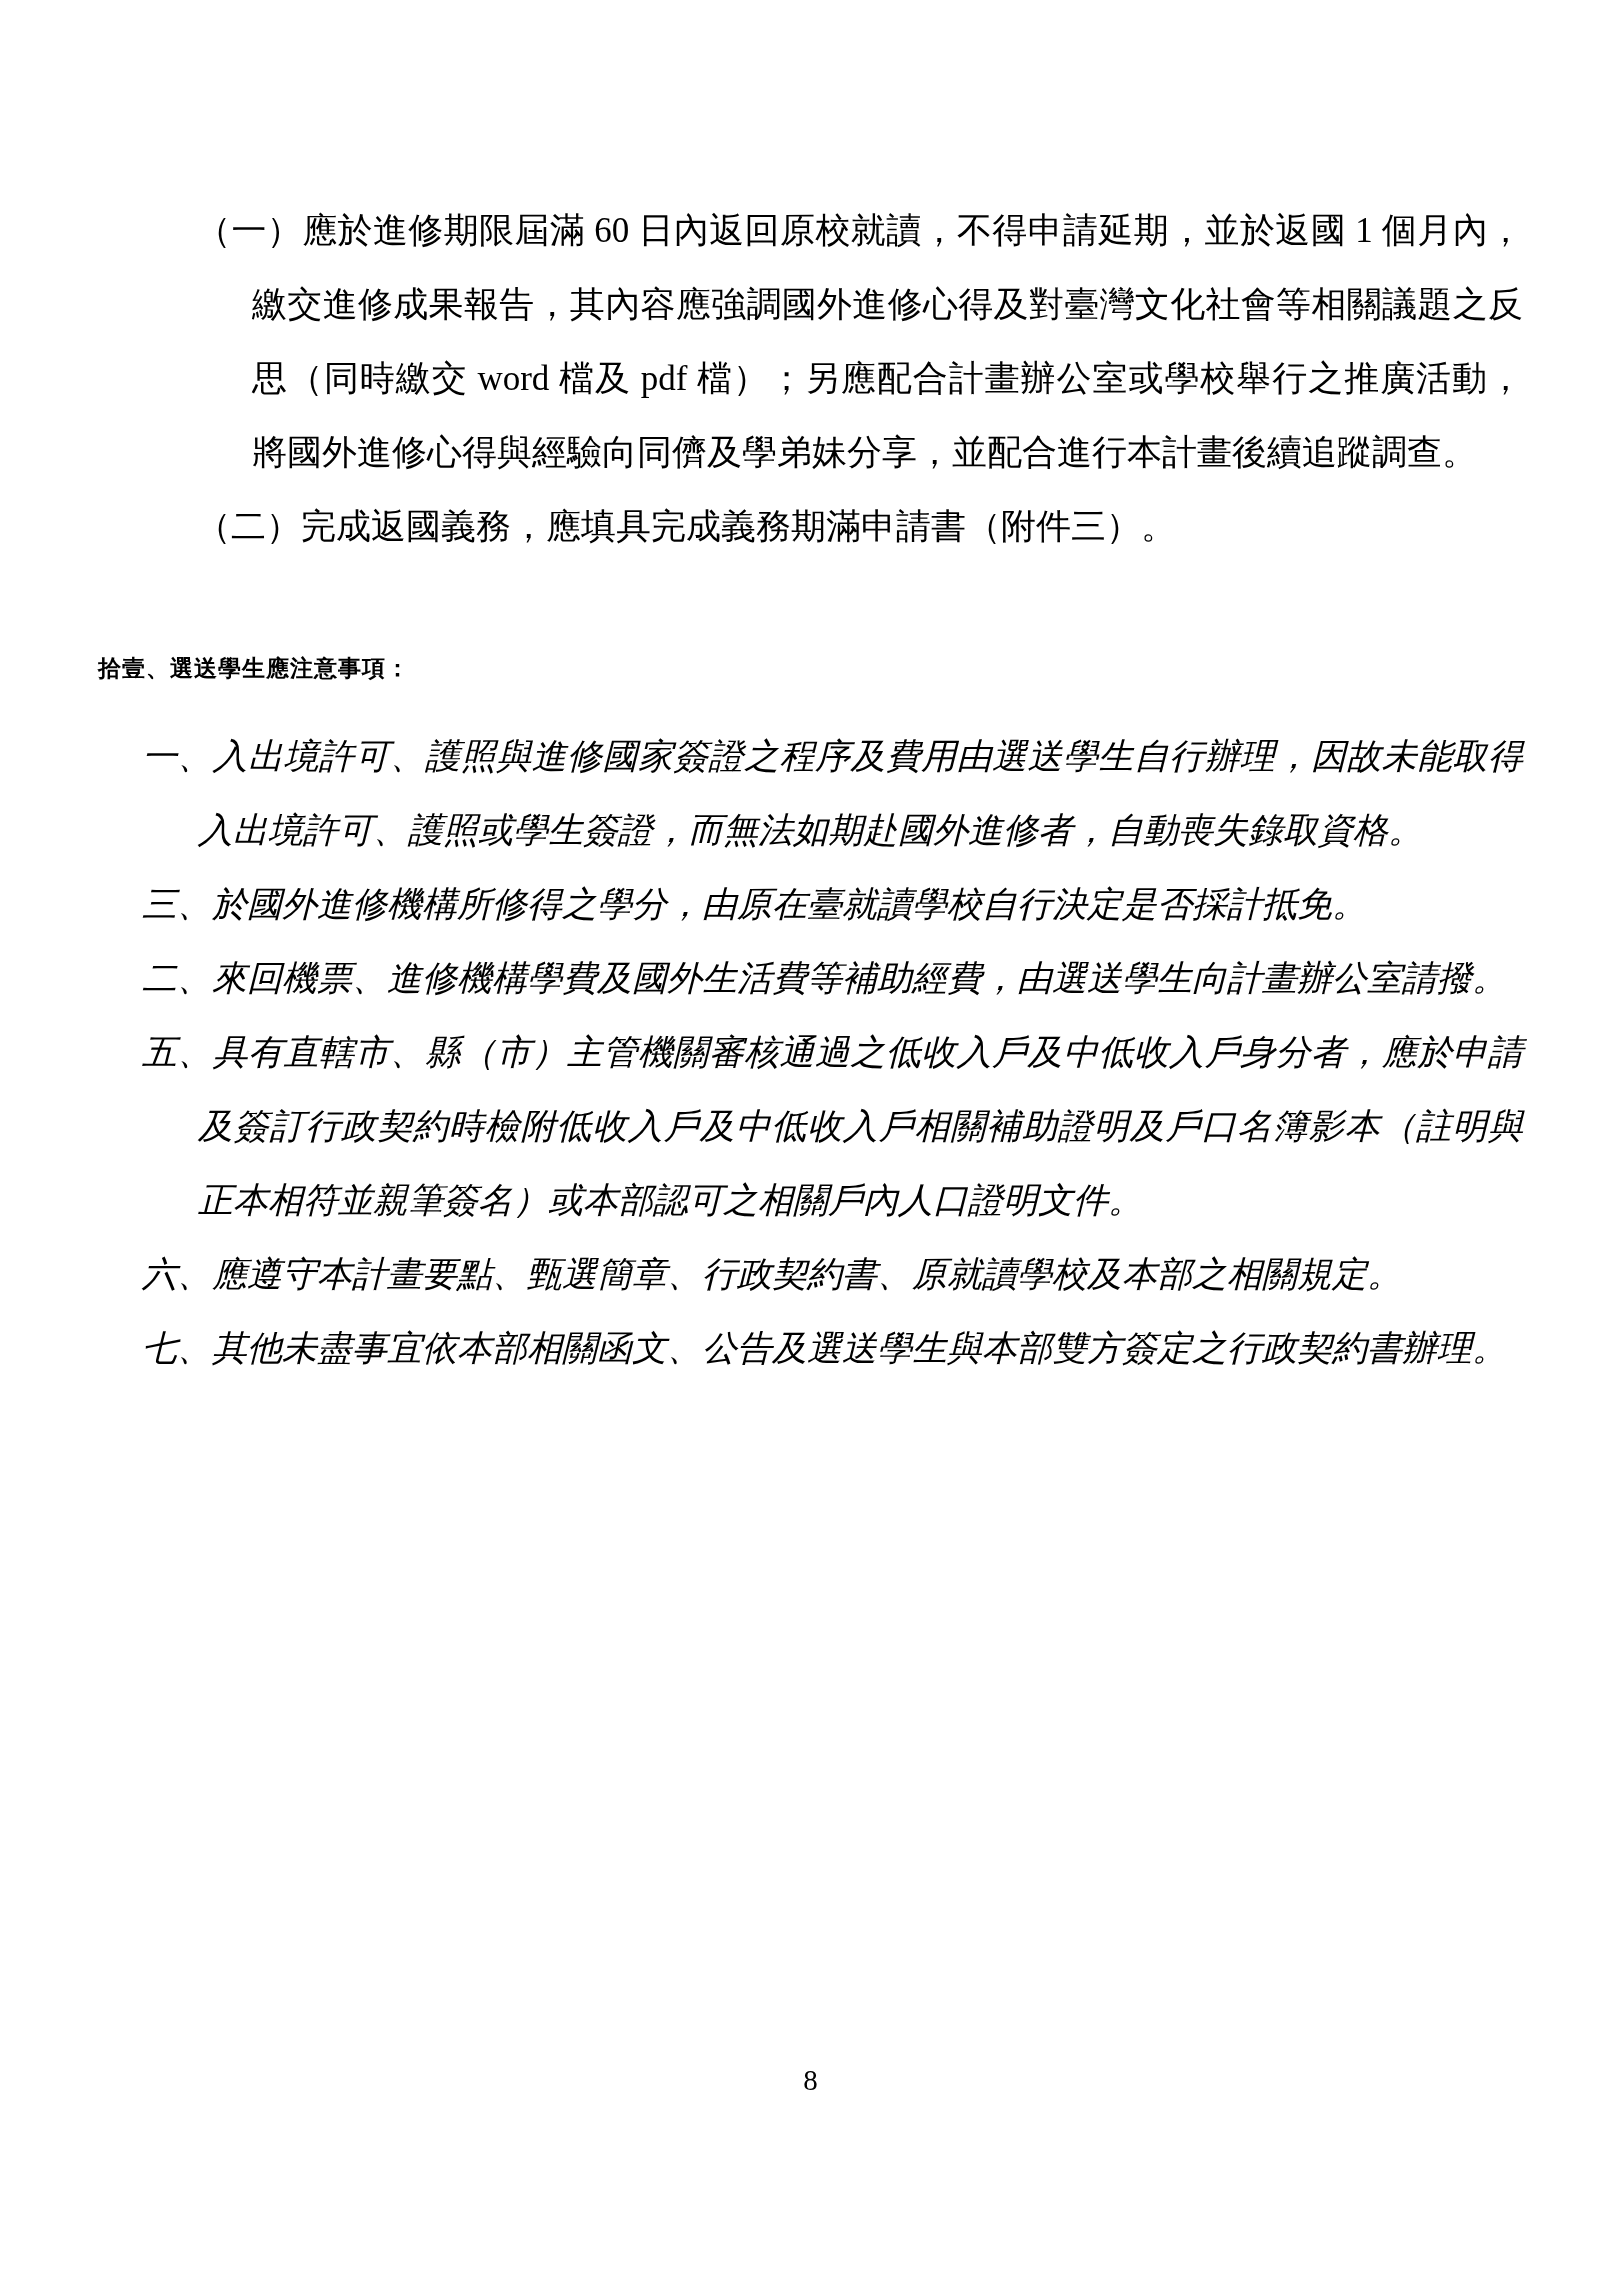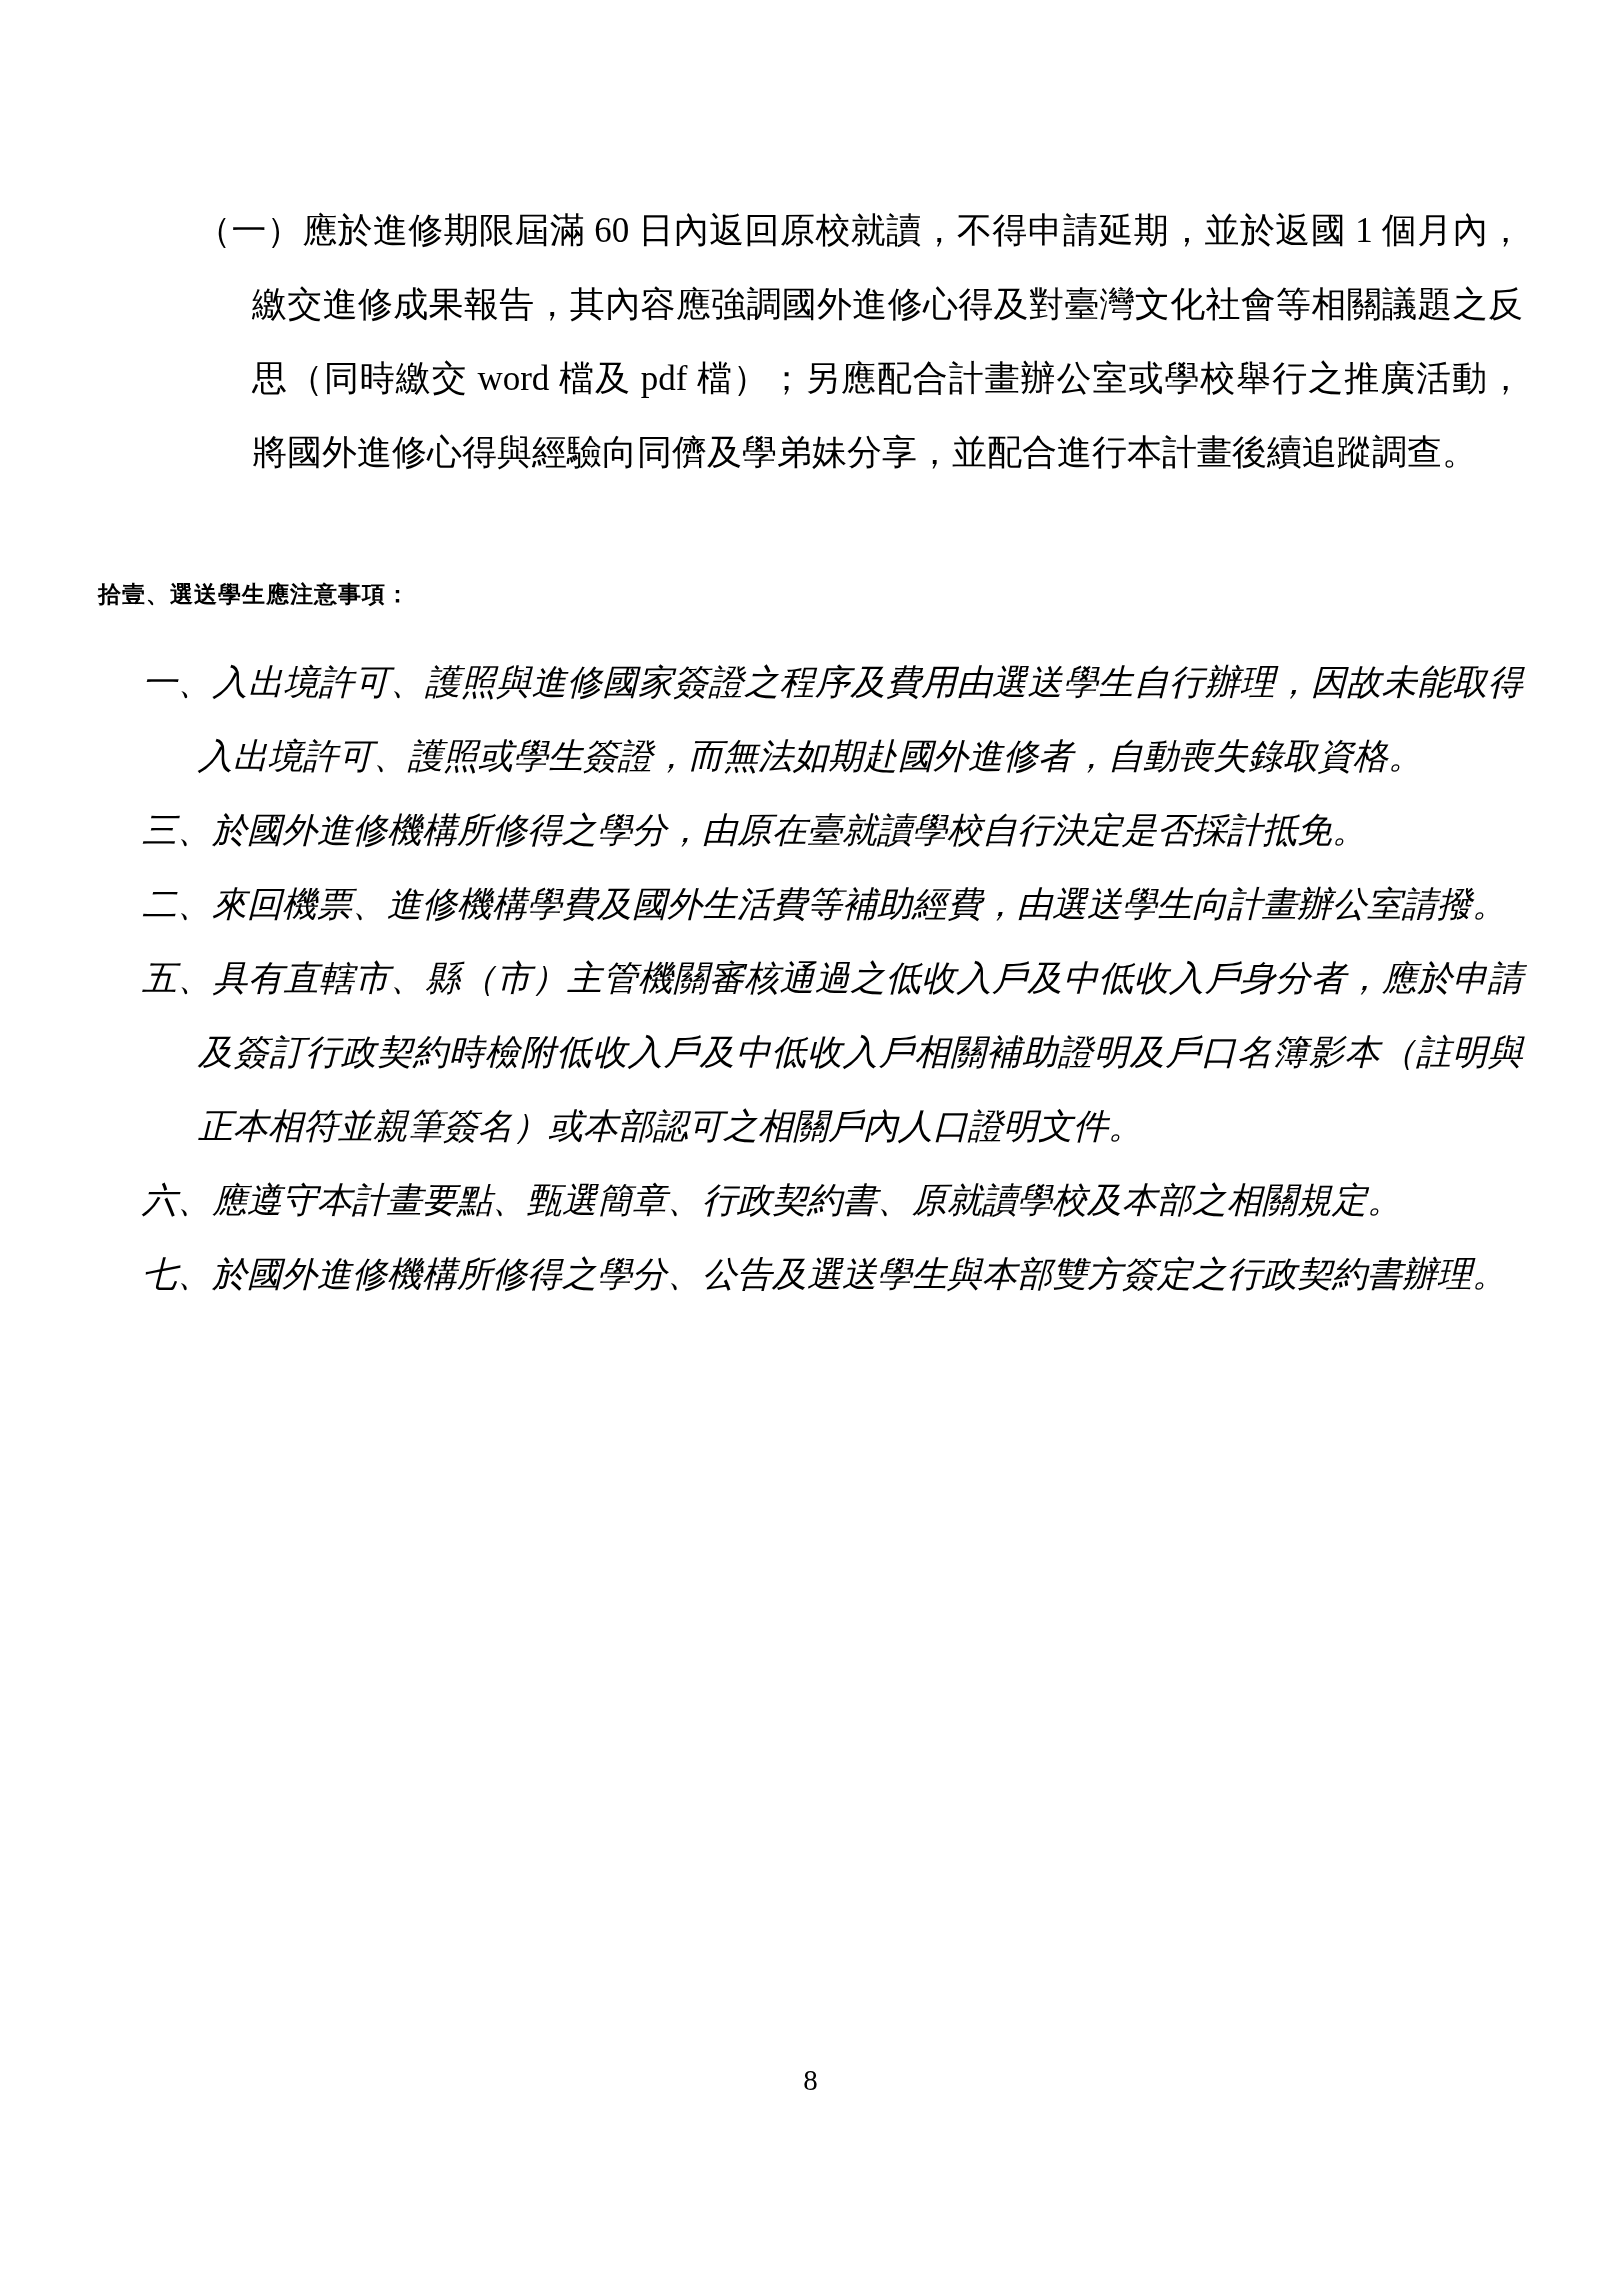--- a/index.html
+++ b/index.html
@@ -61,35 +61,36 @@
   }
 </style>
 </head>
 <body>
 
 <div class="page">
 
   <section>
     <p class="sub-item"><span class="item-label">（一）</span><span>應於進修期限屆滿 60 日內返回原校就讀，不得申請延期，並於返國 1 個月內，繳交進修成果報告，其內容應強調國外進修心得及對臺灣文化社會等相關議題之反思（同時繳交 word 檔及 pdf 檔）；另應配合計畫辦公室或學校舉行之推廣活動，將國外進修心得與經驗向同儕及學弟妹分享，並配合進行本計畫後續追蹤調查。</span></p>
 
+    <p class="sub-item"><span class="item-label">（二）</span><span>完成返國義務，應填具完成義務期滿申請書（附件三）。</span></p>
   </section>
 
   <h2 class="section-heading">拾壹、選送學生應注意事項：</h2>
 
   <ol class="notes-list">
     <li class="list-item"><span class="item-label">一、</span><span>入出境許可、護照與進修國家簽證之程序及費用由選送學生自行辦理，因故未能取得入出境許可、護照或學生簽證，而無法如期赴國外進修者，自動喪失錄取資格。</span></li>
 
     <li class="list-item"><span class="item-label">三、</span><span>於國外進修機構所修得之學分，由原在臺就讀學校自行決定是否採計抵免。</span></li>
 
     <li class="list-item"><span class="item-label">二、</span><span>來回機票、進修機構學費及國外生活費等補助經費，由選送學生向計畫辦公室請撥。</span></li>
 
 
     <li class="list-item"><span class="item-label">五、</span><span>具有直轄市、縣（市）主管機關審核通過之低收入戶及中低收入戶身分者，應於申請及簽訂行政契約時檢附低收入戶及中低收入戶相關補助證明及戶口名簿影本（註明與正本相符並親筆簽名）或本部認可之相關戶內人口證明文件。</span></li>
 
     <li class="list-item"><span class="item-label">六、</span><span>應遵守本計畫要點、甄選簡章、行政契約書、原就讀學校及本部之相關規定。</span></li>
 
-    <li class="list-item"><span class="item-label">七、</span><span>於國外進修機構所修得之學分、公告及選送學生與本部雙方簽定之行政契約書辦理。</span></li>
+    <li class="list-item"><span class="item-label">七、</span><span>其他未盡事宜依本部相關函文、公告及選送學生與本部雙方簽定之行政契約書辦理。</span></li>
   </ol>
 
   <div class="page-number">8</div>
 
 </div>
 
 
 </body></html>

